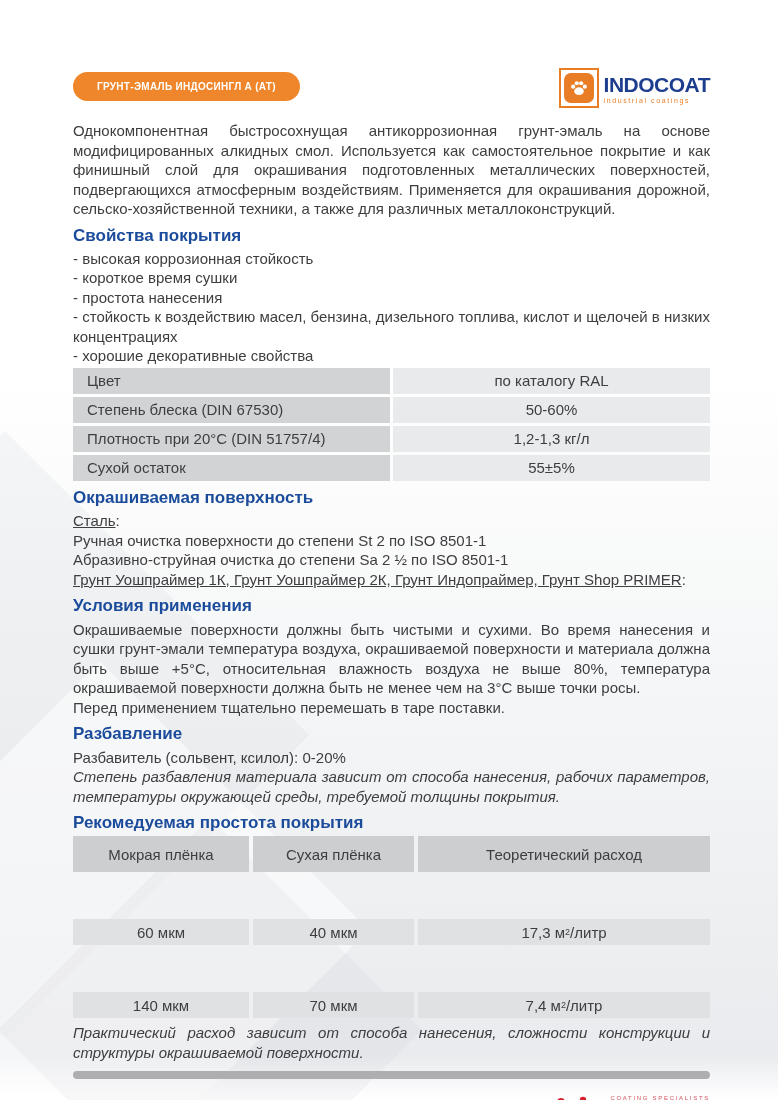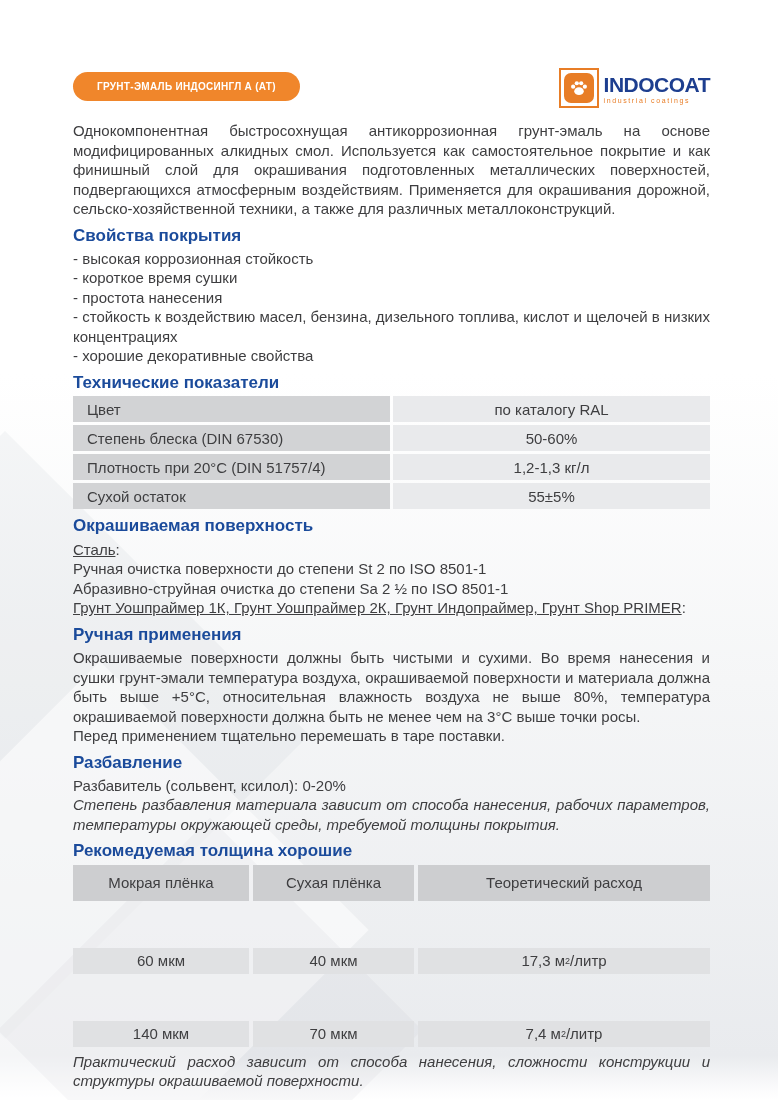--- a/index.html
+++ b/index.html
@@ -98,47 +98,46 @@
 
     <h2>Свойства покрытия</h2>
     <div class="list">
       <div class="wide">- высокая коррозионная стойкость</div>
       <div class="wide">- короткое время сушки</div>
       <div class="wide">- простота нанесения</div>
       <div class="wide">- стойкость к воздействию масел, бензина, дизельного топлива, кислот и щелочей в низких концентрациях</div>
       <div class="wide">- хорошие декоративные свойства</div>
     </div>
 
-    <h2>Технические показатели</h2>
     <div class="t1">
       <div class="cl">Цвет</div>
       <div class="cv">по каталогу RAL</div>
       <div class="cl">Степень блеска (DIN 67530)</div>
       <div class="cv">50-60%</div>
       <div class="cl">Плотность при 20°C (DIN 51757/4)</div>
       <div class="cv">1,2-1,3 кг/л</div>
       <div class="cl">Сухой остаток</div>
       <div class="cv">55±5%</div>
     </div>
 
     <h2>Окрашиваемая поверхность</h2>
     <div><span class="uline">Сталь</span><span>:</span></div>
     <div>Ручная очистка поверхности до степени St 2 по ISO 8501-1</div>
     <div>Абразивно-струйная очистка до степени Sa 2 ½ по ISO 8501-1</div>
     <div><span class="uline">Грунт Уошпраймер 1К, Грунт Уошпраймер 2К, Грунт Индопраймер, Грунт Shop PRIMER</span><span>:</span></div>
 
-    <h2>Ручная применения</h2>
+    <h2>Условия применения</h2>
     <div class="wide">Окрашиваемые поверхности должны быть чистыми и сухими. Во время нанесения и сушки грунт-эмали температура воздуха, окрашиваемой поверхности и материала должна быть выше +5°С, относительная влажность воздуха не выше 80%, температура окрашиваемой поверхности должна быть не менее чем на 3°С выше точки росы.</div>
     <div>Перед применением тщательно перемешать в таре поставки.</div>
 
     <h2>Разбавление</h2>
     <div>Разбавитель (сольвент, ксилол): 0-20%</div>
     <div class="it">Степень разбавления материала зависит от способа нанесения, рабочих параметров, температуры окружающей среды, требуемой толщины покрытия.</div>
 
-    <h2>Рекомедуемая толщина хорошие</h2>
+    <h2>Рекомедуемая простота покрытия</h2>
     <div class="t2">
       <div class="th">Мокрая плёнка</div>
       <div class="th">Сухая плёнка</div>
       <div class="th">Теоретический расход</div>
 
       <div class="td">60 мкм</div>
       <div class="td">40 мкм</div>
       <div class="td">
           <span>17,3 м</span>
           <sup>2</sup>

